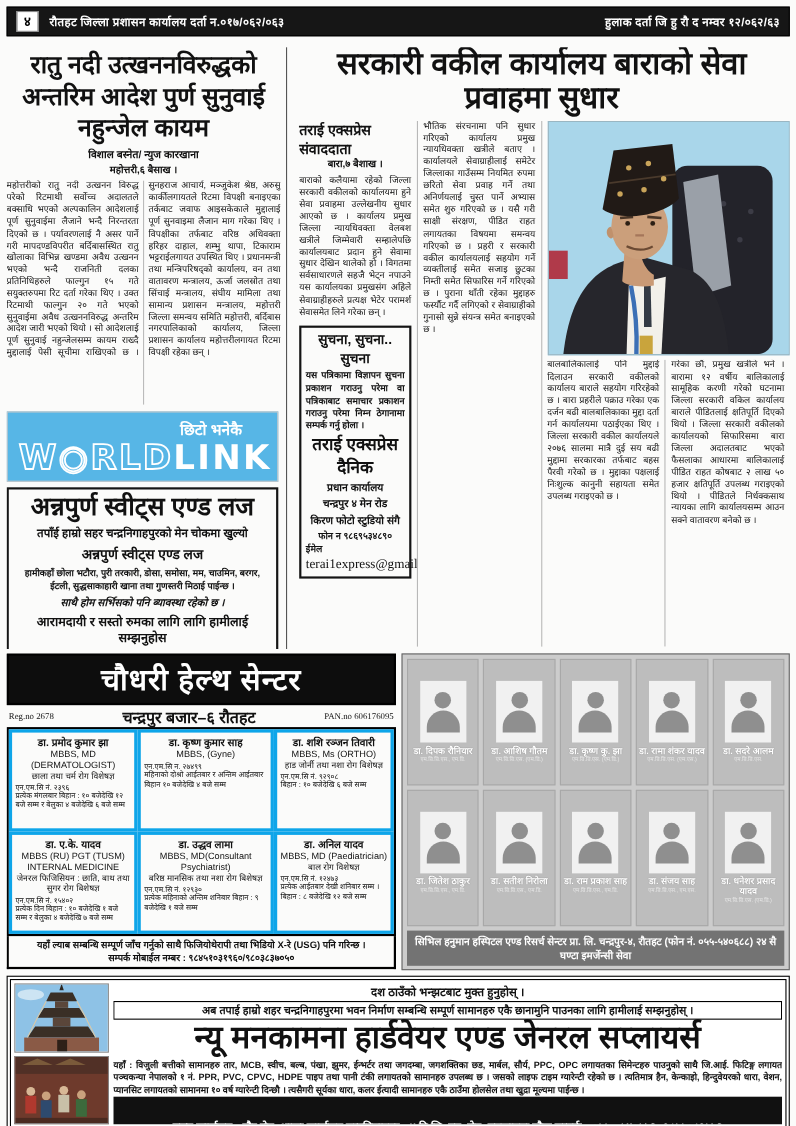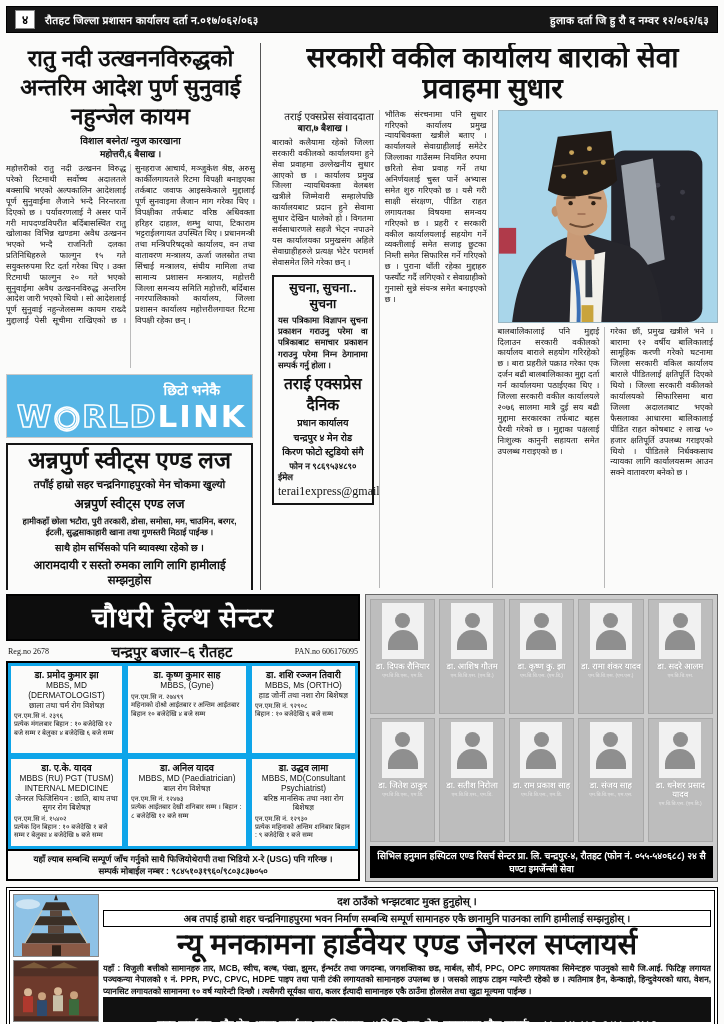--- a/index.html
+++ b/index.html
@@ -31,32 +31,32 @@
   .wl-tag { color: #fff; font-weight: bold; font-size: 14px; align-self: flex-end; margin-right: 22px; }
   .wl-brand { font-size: 31px; font-weight: 900; letter-spacing: 2px; color: #fff; text-align: center; line-height: 1; margin-top: 2px; font-family: "DejaVu Sans", sans-serif; }
   .wl-outline { color: #57b6e6; -webkit-text-stroke: 1.6px #ffffff; }
 
   
   .annapurna { border: 2.5px solid #151515; margin: 5px 2px 0 0; padding: 3px 6px 4px; text-align: center; }
   .ann-title { font-size: 23px; font-weight: bold; line-height: 1.05; }
   .ann-line1 { font-size: 10.5px; font-weight: bold; margin-top: 4px; }
   .ann-line2 { font-size: 12.5px; font-weight: bold; margin-top: 4px; }
   .ann-body  { font-size: 8.3px; font-weight: bold; margin-top: 4px; line-height: 1.4; }
-  .ann-line4 { font-size: 9.5px; font-weight: bold; margin-top: 2px; }
+  .ann-line4 { font-size: 9.5px; font-weight: bold; margin-top: 2px; font-style: italic; }
   .ann-line5 { font-size: 11.5px; font-weight: bold; margin-top: 3px; }
 
   
   .ra-headline { font-size: 28px; font-weight: bold; text-align: center; line-height: 1.1; margin-bottom: 5px; }
   .ra-body { display: flex; height: 478px; overflow: hidden; }
   .ra-col { width: 25%; padding: 0 5px; border-right: 1px solid #b8b8b8; font-size: 8.2px; line-height: 1.33; text-align: justify; overflow: hidden; }
   .ra-col:last-child { border-right: none; }
   .ra-col34 { width: 50%; display: flex; flex-direction: column; }
   .cols34 { display: flex; flex: 1; overflow: hidden; }
   .cols34 .ra-col { width: 50%; }
-  .ra-byline { text-align: right; font-weight: normal; font-size: 10px; }
+  .ra-byline { text-align: left; font-weight: bold; font-size: 13px; }
   .ra-dateline { text-align: center; font-weight: bold; font-size: 9px; margin-bottom: 3px; }
 
   .photo-man { height: 213px; margin: 0 0 4px 5px; position: relative; overflow: hidden; border: 1px solid #9ab6c2; background: #a9d6ea; flex: 0 0 auto; }
 
   
   .notice { border: 2px solid #141414; margin-top: 6px; padding: 3px 4px; text-align: center; }
   .notice-title { font-size: 12.5px; font-weight: bold; }
   .notice-body { font-size: 8.3px; font-weight: bold; text-align: justify; margin-top: 2px; line-height: 1.35; }
   .notice-paper { font-size: 15.5px; font-weight: bold; margin-top: 3px; }
   .notice-line { font-size: 9.5px; font-weight: bold; margin-top: 2px; }
@@ -75,27 +75,27 @@
   .doc-cell { border: 3px solid #0ea5e9; padding: 2px 3px; min-height: 93px; overflow: hidden; }
   .doc-name { font-weight: bold; font-size: 9.3px; text-align: center; }
   .doc-qual { font-size: 8.3px; text-align: center; line-height: 1.2; }
   .doc-spec { font-size: 7.8px; text-align: center; line-height: 1.2; }
   .doc-reg  { font-size: 6.8px; margin-top: 1px; }
   .doc-time { font-size: 6.8px; line-height: 1.3; }
   .clinic-note { border: 2px solid #000; border-top: none; font-size: 8.6px; font-weight: bold; text-align: center; padding: 2px 3px; line-height: 1.4; }
 
   .hospital { flex: 1; background: #cccccc; border: 1px solid #666; padding: 4px 4px 3px; display: flex; flex-direction: column; overflow: hidden; }
   .hosp-grid { display: grid; grid-template-columns: repeat(5, 1fr); gap: 4px; flex: 1; }
-  .hosp-card { background: #bdbdbd; border: 1px solid #a8a8a8; display: flex; flex-direction: column; align-items: center; padding: 3px 1px 2px; overflow: hidden; }
+  .hosp-card { background: #bdbdbd; border: 1px solid #a8a8a8; display: flex; flex-direction: column; align-items: center; padding: 19px 1px 2px; overflow: hidden; }
   .hosp-photo { background: #f1f1f1; width: 42px; height: 56px; position: relative; overflow: hidden; flex: 0 0 auto; }
   .sil-head { width: 15px; height: 15px; border-radius: 50%; background: #8f8f8f; margin: 10px auto 0; }
   .sil-body { width: 30px; height: 20px; border-radius: 15px 15px 0 0; background: #8f8f8f; margin: 2px auto 0; }
   .hosp-name { color: #fff; font-weight: bold; font-size: 8.3px; text-align: center; margin-top: 3px; line-height: 1.1; text-shadow: 0 0 1px #777; }
   .hosp-sub { color: #e6e6e6; font-size: 5px; text-align: center; line-height: 1.3; margin-top: 1px; }
-  .hosp-caption { background: #000000; color: #fff; font-weight: bold; font-size: 9.3px; text-align: center; padding: 3px 2px; margin-top: 4px; }
+  .hosp-caption { background: #737373; color: #fff; font-weight: bold; font-size: 9.3px; text-align: center; padding: 3px 2px; margin-top: 4px; }
 
   
   .hardware { margin-top: 5px; border: 4px double #000; background: #fff; padding: 3px; display: flex; gap: 4px; height: 142px; overflow: hidden; }
   .hw-photos { width: 86px; flex: 0 0 auto; display: flex; flex-direction: column; gap: 3px; }
   .hw-temple, .hw-crowd { flex: 1; position: relative; overflow: hidden; border: 1px solid #888; }
   .hw-temple { background: linear-gradient(#8ec2e6, #cde4f2); }
   .hw-crowd { background: #6e3a2c; }
   .hw-main { flex: 1; display: flex; flex-direction: column; overflow: hidden; }
   .hw-tag1 { text-align: center; font-weight: bold; font-size: 10.5px; }
   .hw-tag2 { border: 1.5px solid #000; text-align: center; font-weight: bold; font-size: 9.8px; padding: 1px 2px; margin-top: 2px; }
@@ -246,32 +246,32 @@
           <div class="doc-time">बिहान : १० बजेदेखि ६ बजे सम्म</div>
         </div>
         <div class="doc-cell">
           <div class="doc-name">डा. ए.के. यादव</div>
           <div class="doc-qual">MBBS (RU) PGT (TUSM) INTERNAL MEDICINE</div>
           <div class="doc-spec">जेनरल फिजिसियन : छाति, बाथ तथा सुगर रोग बिशेषज्ञ</div>
           <div class="doc-reg">एन.एम.सि नं. १५४०२</div>
           <div class="doc-time">प्रत्येक दिन बिहान : १० बजेदेखि १ बजे सम्म र बेलुका ४ बजेदेखि ७ बजे सम्म</div>
         </div>
         <div class="doc-cell">
+          <div class="doc-name">डा. उद्धव लामा</div>
+          <div class="doc-qual">MBBS, MD(Consultant Psychiatrist)</div>
+          <div class="doc-spec">बरिष्ठ मानसिक तथा नशा रोग बिशेषज्ञ</div>
+          <div class="doc-reg">एन.एम.सि नं. १२९३०</div>
+          <div class="doc-time">प्रत्येक महिनाको अन्तिम शनिबार बिहान : ९ बजेदेखि १ बजे सम्म</div>
+        </div>
+        <div class="doc-cell">
           <div class="doc-name">डा. अनिल यादव</div>
           <div class="doc-qual">MBBS, MD (Paediatrician)</div>
           <div class="doc-spec">बाल रोग विशेषज्ञ</div>
           <div class="doc-reg">एन.एम.सि नं. १२४७३</div>
           <div class="doc-time">प्रत्येक आईतबार देखी शनिबार सम्म । बिहान : ८ बजेदेखि १२ बजे सम्म</div>
-        </div>
-        <div class="doc-cell">
-          <div class="doc-name">डा. उद्धव लामा</div>
-          <div class="doc-qual">MBBS, MD(Consultant Psychiatrist)</div>
-          <div class="doc-spec">बरिष्ठ मानसिक तथा नशा रोग बिशेषज्ञ</div>
-          <div class="doc-reg">एन.एम.सि नं. १२९३०</div>
-          <div class="doc-time">प्रत्येक महिनाको अन्तिम शनिबार बिहान : ९ बजेदेखि १ बजे सम्म</div>
         </div>
       </div>
       <div class="clinic-note">
         <span>यहाँ ल्याब सम्बन्धि सम्पूर्ण जाँच गर्नुको साथै फिजियोथेरापी तथा भिडियो X-रे (USG) पनि गरिन्छ ।</span><br>
         <span>सम्पर्क मोबाईल नम्बर : ९८४५१०३१९६०/९८०३८३७०५०</span>
       </div>
 
     </div>
 
     <div class="hospital">

